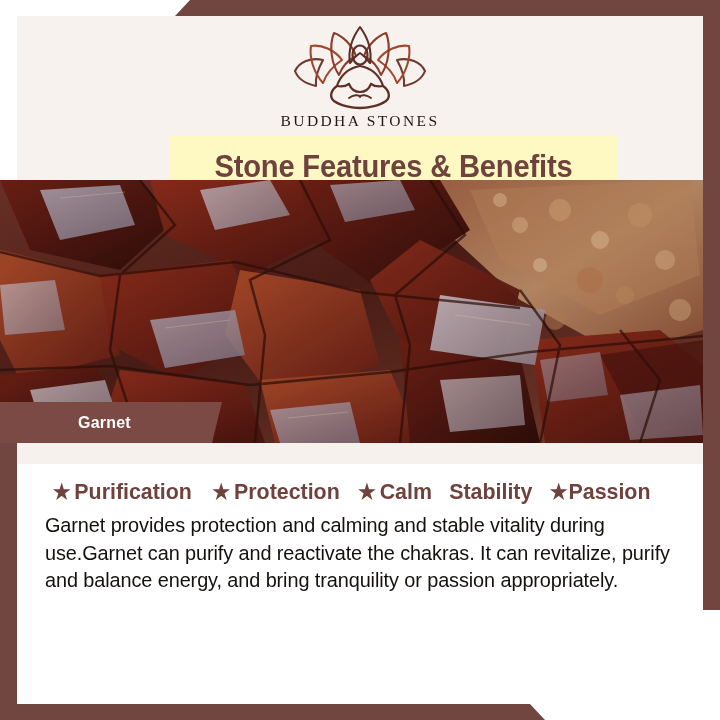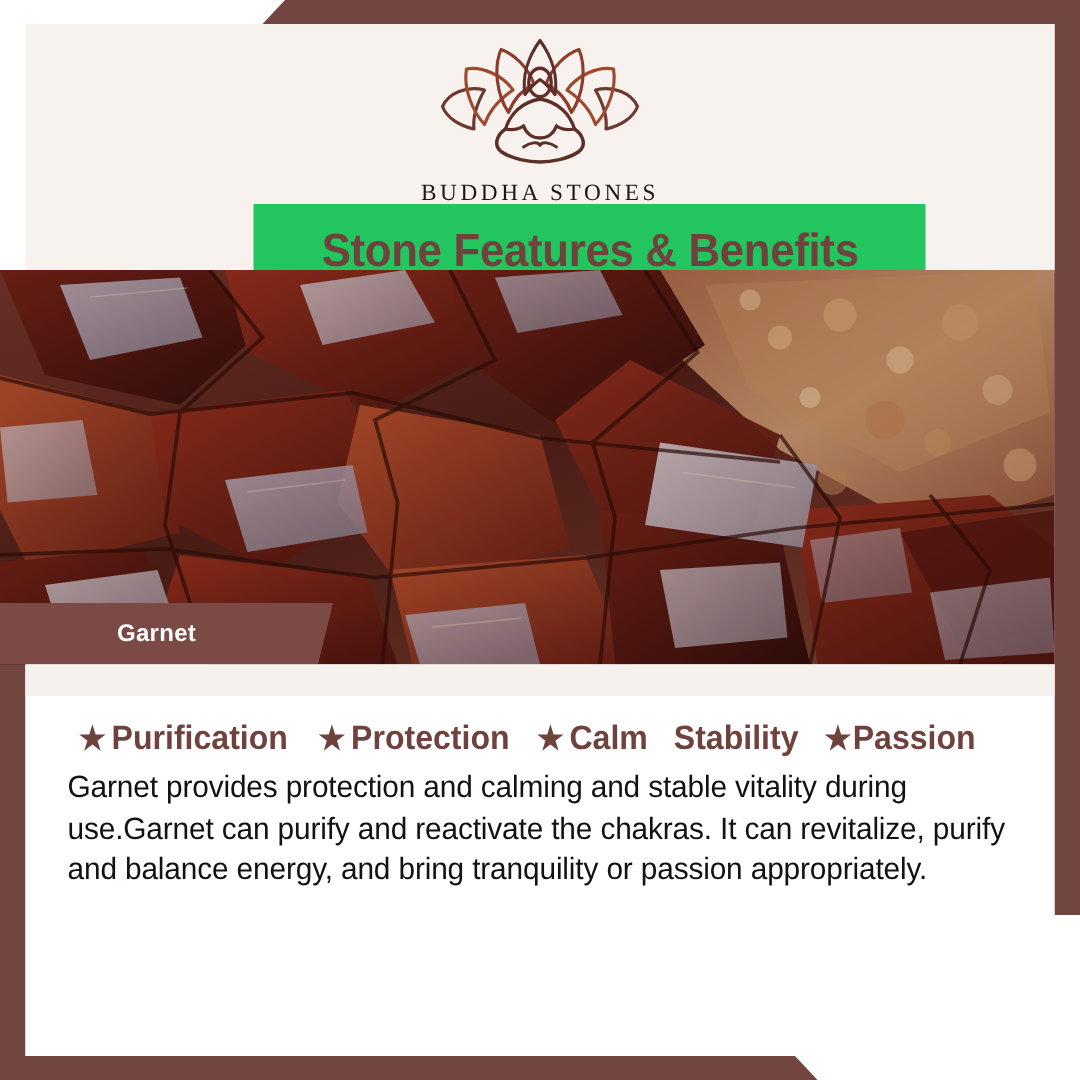--- a/index.html
+++ b/index.html
@@ -70,35 +70,35 @@
     align-items: center;
   }
 
   .logo-mark {
     width: 150px;
     height: 86px;
     display: block;
   }
 
   .brand-name {
-    margin-top: 10px;
+    margin-top: 2px;
     font-family: "Liberation Serif", serif;
     font-size: 15.5px;
     letter-spacing: 2.4px;
     color: #231512;
     white-space: nowrap;
   }
 
   .title-plate {
     position: absolute;
     left: 152px;
     top: 120px;
     width: 448px;
     height: 62px;
-    background: #22c55e;
+    background: #fef9c3;
     display: flex;
     align-items: center;
     justify-content: center;
   }
 
   .title-text {
     font-family: "Liberation Sans Narrow", "Liberation Sans", sans-serif;
     font-size: 31px;
     font-weight: bold;
     color: #6f423d;

